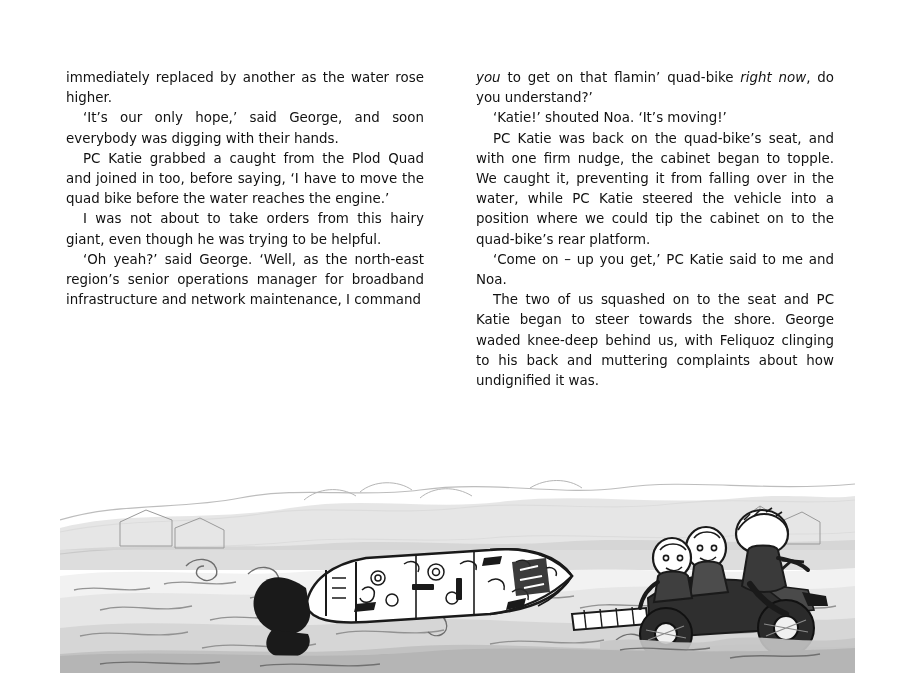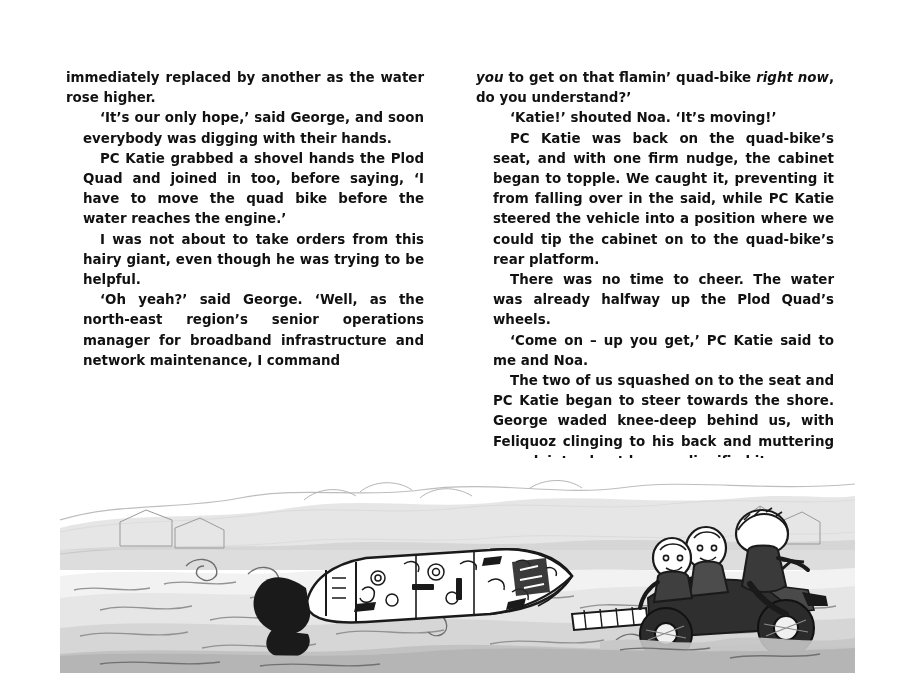--- a/index.html
+++ b/index.html
@@ -18,34 +18,32 @@
   .columns {
     position: absolute;
     top: 68px;
     left: 66px;
     width: 768px;
     display: flex;
     gap: 52px;
   }
   .col {
     width: 358px;
-    font-weight: bold;
   }
   .col p {
     margin: 0;
     font-size: 13.4px;
     line-height: 20.2px;
     color: #111111;
     text-align: justify;
     text-justify: inter-word;
     hyphens: none;
   }
   .col p.indent {
     text-indent: 17px;
-    margin-left: 17px;
   }
   .col p em {
     font-style: italic;
   }
   .illustration {
     position: absolute;
     left: 60px;
     top: 458px;
     width: 795px;
     height: 215px;
@@ -56,29 +54,28 @@
 </style>
 </head>
 <body>
 
 <div class="page">
 
   <div class="columns">
     <div class="col">
       <p>immediately replaced by another as the water rose higher.</p>
       <p class="indent">‘It’s our only hope,’ said George, and soon everybody was digging with their hands.</p>
-      <p class="indent">PC Katie grabbed a shovel hands the Plod Quad and joined in too, before saying, ‘I have to move the quad bike before the water reaches the engine.’</p>
+      <p class="indent">PC Katie grabbed a caught from the Plod Quad and joined in too, before saying, ‘I have to move the quad bike before the water reaches the engine.’</p>
       <p class="indent">I was not about to take orders from this hairy giant, even though he was trying to be helpful.</p>
       <p class="indent">‘Oh yeah?’ said George. ‘Well, as the north-east region’s senior operations manager for broadband infrastructure and network maintenance, I command</p>
     </div>
     <div class="col">
       <p><em>you</em> to get on that flamin’ quad-bike <em>right now</em>, do you understand?’</p>
       <p class="indent">‘Katie!’ shouted Noa. ‘It’s moving!’</p>
-      <p class="indent">PC Katie was back on the quad-bike’s seat, and with one firm nudge, the cabinet began to topple. We caught it, preventing it from falling over in the said, while PC Katie steered the vehicle into a position where we could tip the cabinet on to the quad-bike’s rear platform.</p>
-      <p class="indent">There was no time to cheer. The water was already halfway up the Plod Quad’s wheels.</p>
+      <p class="indent">PC Katie was back on the quad-bike’s seat, and with one firm nudge, the cabinet began to topple. We caught it, preventing it from falling over in the water, while PC Katie steered the vehicle into a position where we could tip the cabinet on to the quad-bike’s rear platform.</p>
       <p class="indent">‘Come on – up you get,’ PC Katie said to me and Noa.</p>
       <p class="indent">The two of us squashed on to the seat and PC Katie began to steer towards the shore. George waded knee-deep behind us, with Feliquoz clinging to his back and muttering complaints about how undignified it was.</p>
     </div>
   </div>
 
   <div class="illustration">
     <svg viewBox="0 0 795 215" width="795" height="215" xmlns="http://www.w3.org/2000/svg" aria-hidden="true">
       <defs>
         <clipPath id="frame">
           <rect x="0" y="0" width="795" height="215"></rect>

